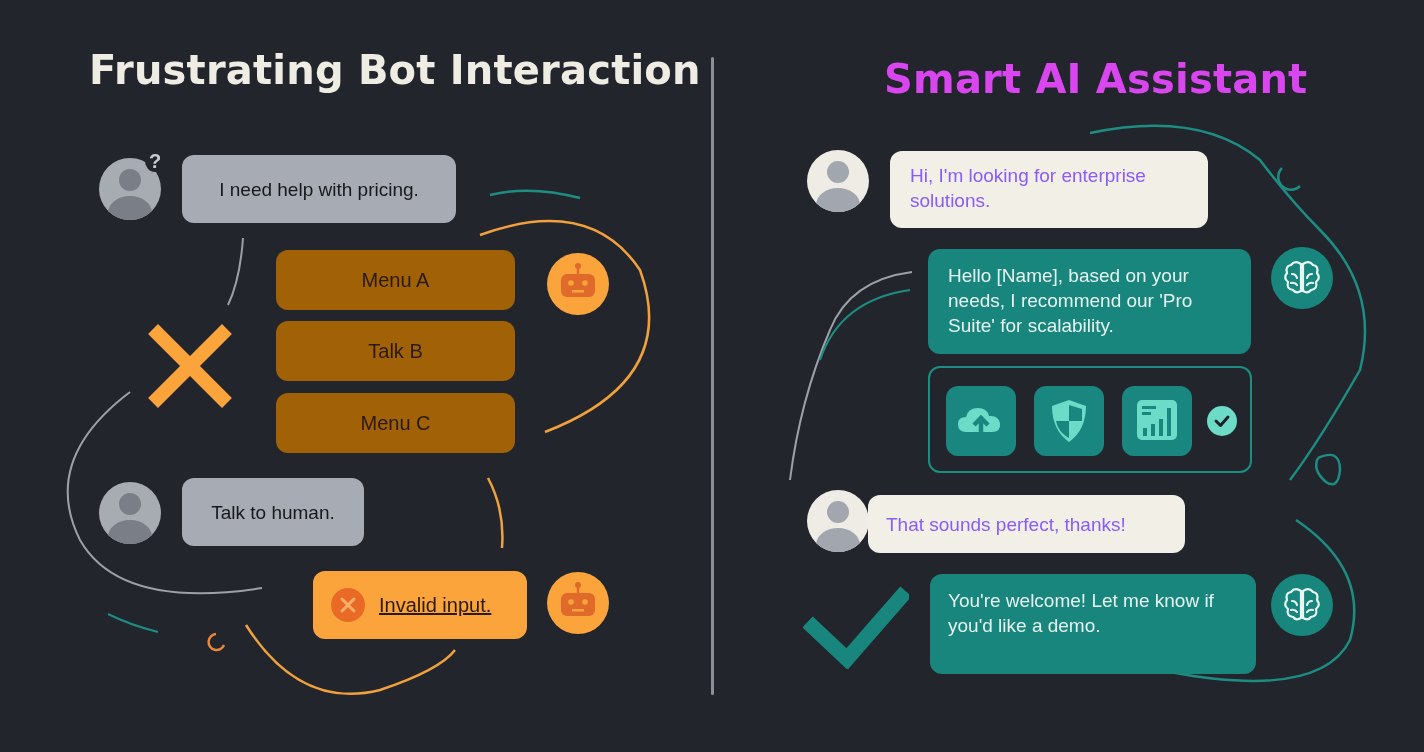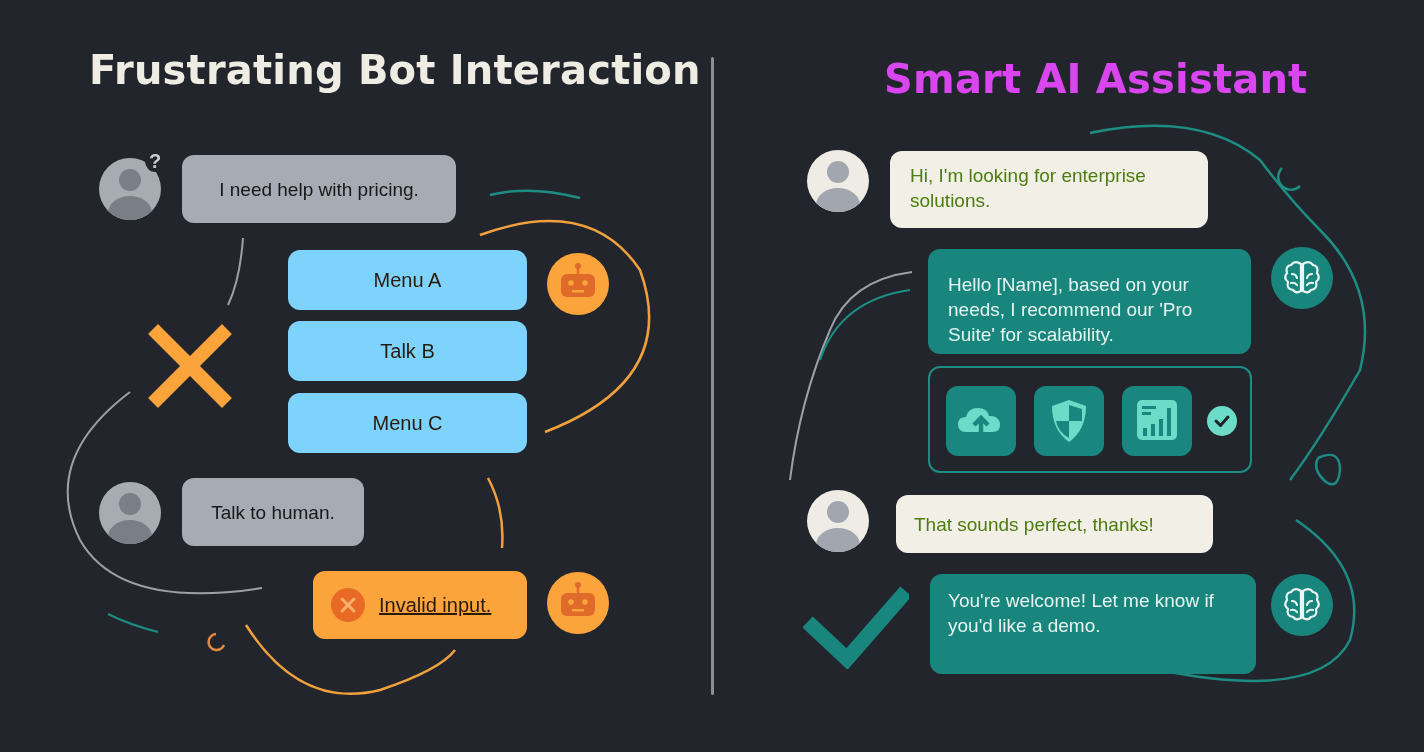--- a/index.html
+++ b/index.html
@@ -22,25 +22,25 @@
   .avatar { position: absolute; width: 62px; height: 62px; border-radius: 50%; overflow: hidden; }
   .avatar .head { position: absolute; width: 22px; height: 22px; border-radius: 50%; left: 20px; top: 11px; }
   .avatar .body { position: absolute; width: 44px; height: 34px; border-radius: 50%; left: 9px; top: 38px; }
   .av-grey { background: #a7abb2; }
   .av-grey .head, .av-grey .body { background: #7a7f87; }
   .av-light { background: #eeece4; }
   .av-light .head, .av-light .body { background: #a2a6af; }
 
   .bubble { position: absolute; border-radius: 12px; font-size: 19px; line-height: 25px; box-sizing: border-box; }
   .b-grey { background: #a7abb4; color: #17191c; display:flex; align-items:center; justify-content:center; }
-  .b-cream { background: #f1efe6; color: #4d7c0f; padding: 12px 20px; }
-  .b-teal { background: #19867e; color: #e6f3ef; padding: 23px 20px; }
+  .b-cream { background: #f1efe6; color: #8b5cf6; padding: 12px 20px; }
+  .b-teal { background: #19867e; color: #e6f3ef; padding: 14px 20px; }
   .b-orange { background: #fba43c; color: #2a1a0c; display:flex; align-items:center; justify-content:center;text-decoration:underline; }
 
-  .menu-btn { position: absolute; left: 288px; width: 239px; height: 60px; border-radius: 12px; background: #7dd3fc; color:#2a1a0c; font-size: 20px; display:flex; align-items:center; justify-content:center; }
+  .menu-btn { position: absolute; left: 276px; width: 239px; height: 60px; border-radius: 12px; background: #a16207; color:#2a1a0c; font-size: 20px; display:flex; align-items:center; justify-content:center; }
 
   .bot-icon { position: absolute; width: 62px; height: 62px; border-radius: 50%; background: #fba43c; }
   .brain-icon { position: absolute; width: 62px; height: 62px; border-radius: 50%; background: #19867e; }
 
   .feature-box { position: absolute; left: 928px; top: 366px; width: 324px; height: 107px; border: 2px solid #1d8d84; border-radius: 12px; box-sizing: border-box; }
   .feature-tile { position: absolute; top: 18px; width: 70px; height: 70px; border-radius: 12px; background: #19877f; }
   .check-circle { position: absolute; left: 1207px; top: 406px; width: 30px; height: 30px; border-radius: 50%; background: #6cdcc8; }
 
   .err-circle { position: absolute; width: 34px; height: 34px; border-radius: 50%; background: #e86a24; }
 </style>
@@ -167,21 +167,21 @@
 <div class="check-circle">
   <svg width="30" height="30" viewBox="0 0 30 30">
       <path d="M9 15 L13.5 19.5 L21 11" stroke="#1c2228" stroke-width="3" fill="none" stroke-linecap="round" stroke-linejoin="round"></path>
     </svg>
 </div>
 
 <div class="avatar av-light" style="left:807px;top:490px;">
   <div class="head"></div>
     <div class="body"></div>
 </div>
-<div class="bubble b-cream" style="left:896px;top:495px;width:317px;height:58px;display:flex;align-items:center;padding:0 18px;">That sounds perfect, thanks!</div>
+<div class="bubble b-cream" style="left:868px;top:495px;width:317px;height:58px;display:flex;align-items:center;padding:0 18px;">That sounds perfect, thanks!</div>
 
 <div class="bubble b-teal" style="left:930px;top:574px;width:326px;height:100px;padding:14px 18px;">You're welcome! Let me know if you'd like a demo.</div>
 <div class="brain-icon" style="left:1271px;top:574px;">
   <svg width="62" height="62" viewBox="0 0 62 62" fill="none" stroke="#eaf6f2" stroke-width="2.2" stroke-linecap="round">
     <path d="M30 17 Q24 13 20 18 Q14 19 16 26 Q12 31 17 35 Q15 42 22 43 Q25 47 30 44 Z"></path>
     <path d="M32 17 Q38 13 42 18 Q48 19 46 26 Q50 31 45 35 Q47 42 40 43 Q37 47 32 44 Z"></path>
     <path d="M21 27 Q25 27 26 31 M20 36 Q24 35 26 38 M41 27 Q37 27 36 31 M42 36 Q38 35 36 38"></path>
   </svg>
 </div>
 

